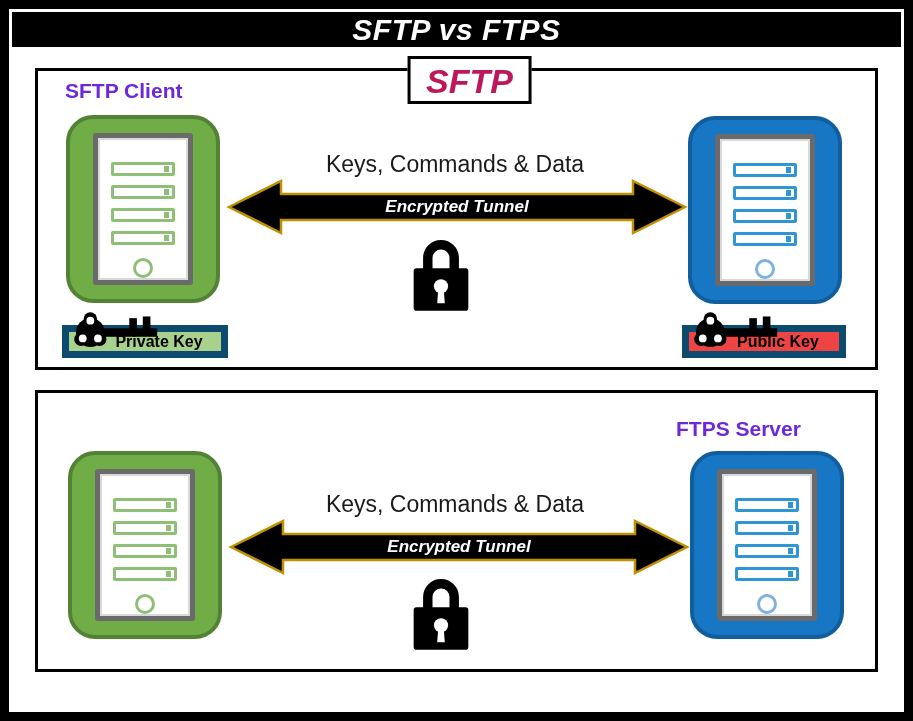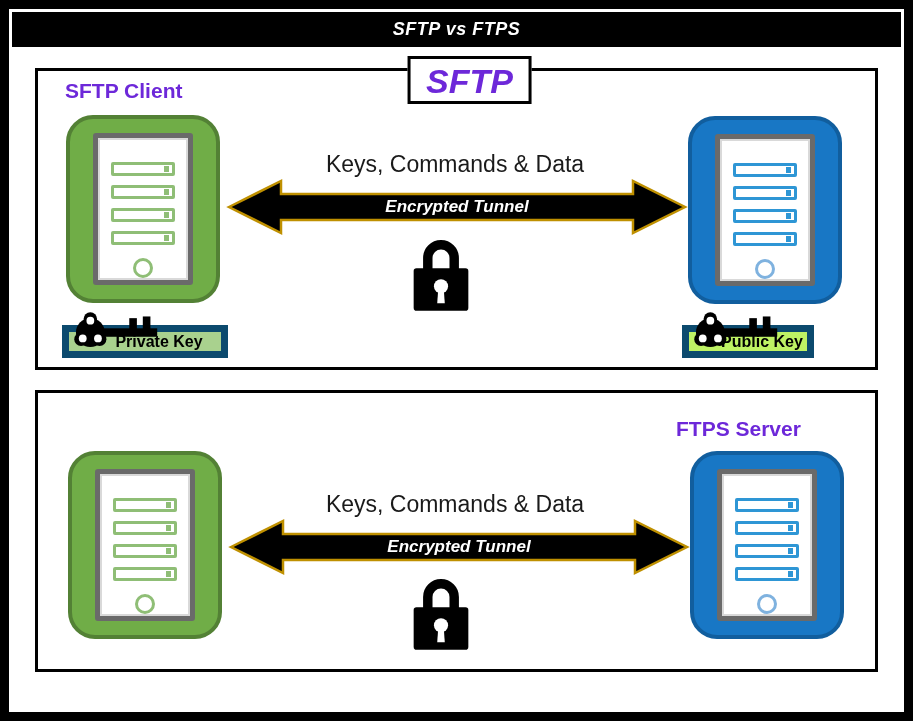--- a/index.html
+++ b/index.html
@@ -5,31 +5,31 @@
   * { margin:0; padding:0; box-sizing:border-box; }
   body { background:#444; font-family:"Liberation Sans", sans-serif; }
   .canvas { position:relative; width:913px; height:721px; background:#000; overflow:hidden; }
   .inner { position:absolute; inset:9px; border:3px solid #fff; background:#fff; }
 
   
   .bar-band { position:absolute; left:0; right:0; background:#000; color:#fff;
               display:flex; align-items:center; justify-content:center; }
   .title-band { top:0; height:35px; }
   .footer-band { bottom:0; height:33px; }
-  .band-text { font-size:18px; font-weight:bold; font-style:italic; letter-spacing:.5px; }
+  .band-text { font-size:30px; font-weight:bold; font-style:italic; letter-spacing:.5px; }
   .footer-band .band-text { font-size:21px; }
 
   
   .panel { position:absolute; left:23px; width:843px; border:3px solid #000; background:#fff; }
   .panel-sftp { top:56px; height:302px; }
   .panel-ftps { top:378px; height:282px; }
 
   .badge { position:absolute; top:-15px; left:50%; transform:translateX(-50%); margin-left:13px;
            background:#fff; border:3px solid #000; padding:0 16px; height:48px; line-height:44px;
-           font-size:34px; font-weight:bold; font-style:italic; color:#6d28d9; z-index:5; }
+           font-size:34px; font-weight:bold; font-style:italic; color:#be185d; z-index:5; }
 
   .endpoint-label { position:absolute; width:180px; text-align:left;
                     font-size:21px; font-weight:bold; color:#6d28d9; }
 
   
   .device { position:absolute; width:154px; height:188px; border-radius:27px;
             display:flex; align-items:center; justify-content:center; }
   .device.green { background:#70AD47; border:4px solid #538135; }
   .device.blue  { background:#1877C5; border:4px solid #115E9E; }
   .screen { width:100px; height:152px; background:#fff; border:5px solid #6A6A6A; border-radius:3px;
@@ -50,21 +50,21 @@
   .tunnel-label { position:absolute; left:50%; top:50%; transform:translate(-50%,-50%);
                   color:#fff; font-size:17px; font-weight:bold; font-style:italic; white-space:nowrap; }
   .padlock { position:absolute; width:66px; height:84px; }
   .padlock svg { display:block; width:100%; height:100%; }
 
   
   .key-box { position:absolute; height:33px; border:7px solid #0c4a6e;
              display:flex; align-items:center; justify-content:center;
              font-size:16px; font-weight:bold; color:#000; }
   .key-box.green { background:#A9D18E; left:24px;  width:166px; top:254px; }
-  .key-box.blue  { background:#bef264; left:644px; width:132px; top:254px; }
+  .key-box.blue  { background:#ef4444; left:644px; width:164px; top:254px; }
   .key-box .kb-text { padding-left:28px; }
   .key-icon { position:absolute; width:92px; height:44px; z-index:4; }
   .key-icon svg { display:block; width:100%; height:100%; }
   .key-icon.left-key  { left:33px;  top:237px; }
   .key-icon.right-key { left:653px; top:237px; }
 </style>
 </head>
 <body>
 
 <div class="canvas">

